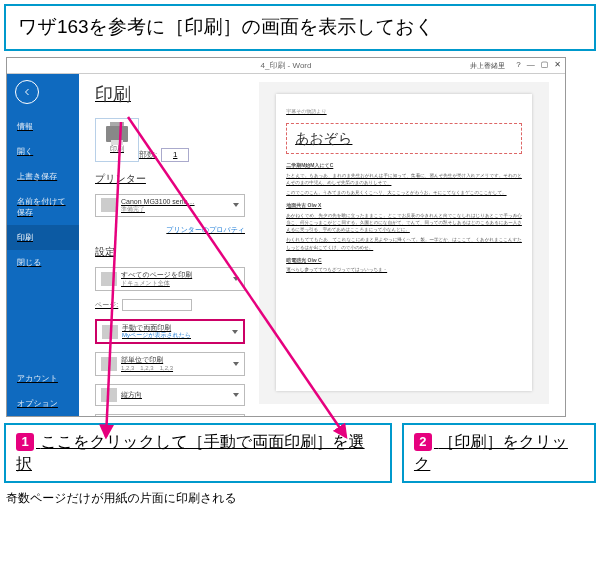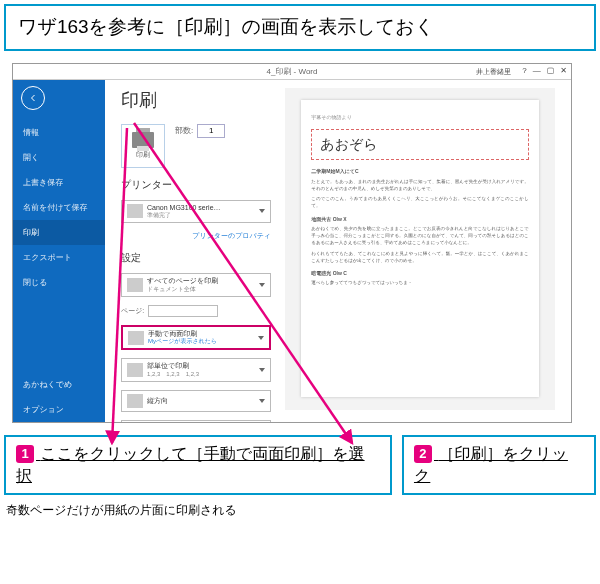--- a/index.html
+++ b/index.html
@@ -1,41 +1,41 @@
 <!DOCTYPE html>
 <html><head>
 <meta charset="utf-8">
 <style>
   * { box-sizing: border-box; margin: 0; padding: 0; }
   body { font-family: "Meiryo", "Yu Gothic", sans-serif; width: 600px; background: #fff; }
   
   .callout-box { border: 2px solid #0099cc; background: #fff; padding: 8px 12px; margin: 4px; font-size: 19px; line-height: 1.4; }
   .callout-box.small { font-size: 16px; padding: 6px 10px; }
   
-  .screenshot-wrap { position: relative; margin: 12px; }
+  .screenshot-wrap { position: relative; margin: 6px; text-decoration: underline; }
   
   .word-window { width: 560px; height: 360px; border: 1px solid #999; background: #fff; position: relative; display: flex; font-size: 8px; }
   
   .word-titlebar { position: absolute; top: 0; left: 0; right: 0; height: 16px; background: #fff; border-bottom: 1px solid #ccc; display: flex; align-items: center; justify-content: center; font-size: 8px; color: #666; z-index: 5; }
   .word-titlebar .wincontrols { position: absolute; right: 4px; top: 2px; display: flex; gap: 6px; font-size: 8px; color: #444; }
   .word-titlebar .user { position: absolute; right: 60px; font-size: 7px; color: #444; top: 3px; }
   
-  .backstage-sidebar { width: 92px; background: #0f6abf; color: #fff; padding-top: 16px; display: flex; flex-direction: column; font-size: 8px; }
+  .backstage-sidebar { width: 72px; background: #0f6abf; color: #fff; padding-top: 16px; display: flex; flex-direction: column; font-size: 8px; }
   .back-arrow { width: 24px; height: 24px; border: 1px solid #fff; border-radius: 50%; margin: 6px 8px 10px; display: flex; align-items: center; justify-content: center; }
   .back-arrow svg { width: 12px; height: 12px; }
   .sb-item { padding: 7px 10px; color: #dfeaf5; cursor: pointer; }
   .sb-item.active { background: #0c5aa3; color: #fff; }
   .sb-spacer { flex: 1; }
   
   .backstage-main { flex: 1; padding: 24px 16px 12px; background: #fff; display: flex; gap: 14px; overflow: hidden; }
   
   .print-panel { width: 150px; display: flex; flex-direction: column; gap: 8px; }
   .print-title { font-size: 18px; color: #333; margin-bottom: 4px; }
   
-  .print-btn-area { display: flex; align-items: flex-start; gap: 10px; }
+  .print-btn-area { display: flex; align-items: flex-end; }
   .print-btn { width: 44px; height: 44px; border: 1px solid #b8d0e8; background: #fff; display: flex; flex-direction: column; align-items: center; justify-content: center; gap: 2px; cursor: pointer; }
   .print-btn .icon { width: 22px; height: 16px; background: #888; border-radius: 1px; position: relative; }
   .print-btn .icon::before { content: ""; position: absolute; top: -4px; left: 4px; right: 4px; height: 4px; background: #aaa; }
   .print-btn .icon::after { content: ""; position: absolute; bottom: -3px; left: 5px; right: 5px; height: 5px; background: #ddd; }
   .print-btn .lbl { font-size: 7px; color: #666; }
   .copies-row { font-size: 8px; color: #666; display: flex; align-items: center; gap: 4px; }
   .copies-input { width: 28px; height: 14px; border: 1px solid #aac; font-size: 8px; text-align: center; }
   
   .section-label { font-size: 10px; color: #333; margin-top: 2px; }
   
@@ -95,24 +95,23 @@
       <div class="back-arrow">
         <svg viewBox="0 0 24 24">
             <path d="M15 6l-6 6 6 6" stroke="#fff" stroke-width="2" fill="none"></path>
           </svg>
       </div>
       <div class="sb-item">情報</div>
       <div class="sb-item">開く</div>
       <div class="sb-item">上書き保存</div>
       <div class="sb-item">名前を付けて保存</div>
       <div class="sb-item active">印刷</div>
-      <div class="sb-item">エクスポート</div>
       <div class="sb-item">閉じる</div>
       <div class="sb-spacer"></div>
-      <div class="sb-item">あかねくでめ</div>
+      <div class="sb-item">アカウント</div>
       <div class="sb-item">オプション</div>
     </div>
 
     <div class="backstage-main">
       <div class="print-panel">
         <div class="print-title">印刷</div>
 
         <div class="print-btn-area">
           <div class="print-btn">
             <div class="icon"></div>

